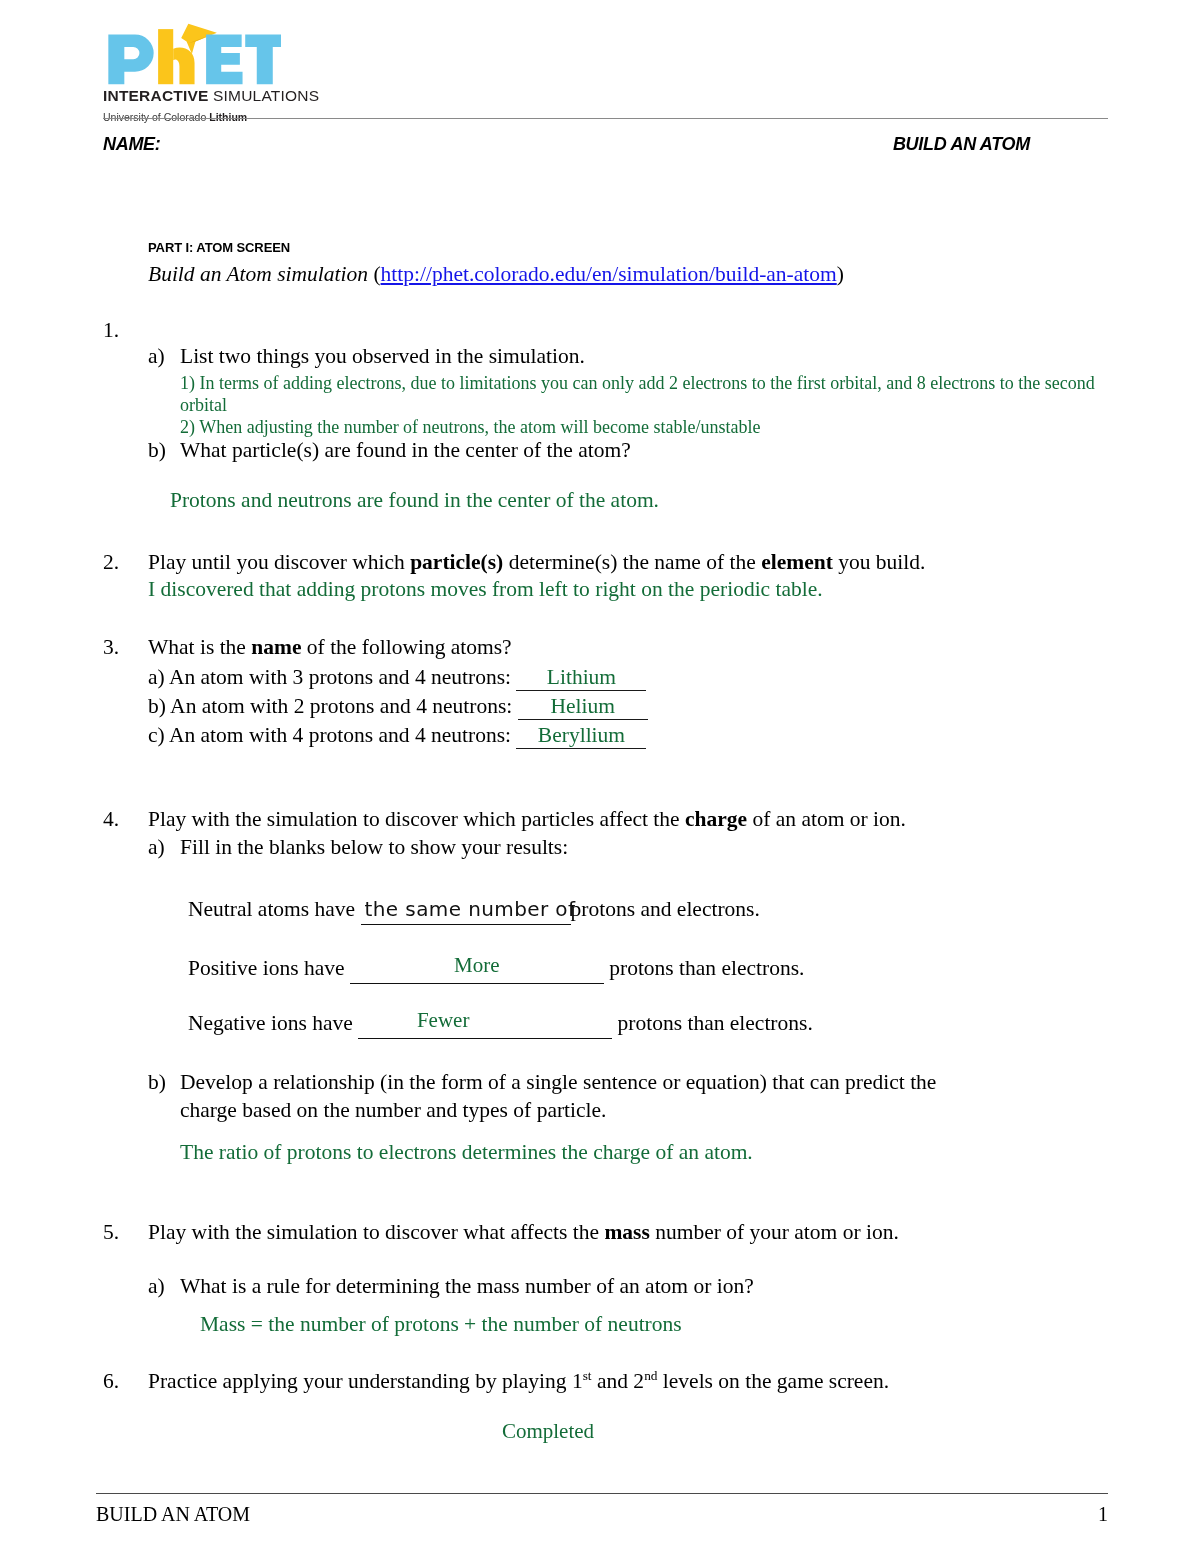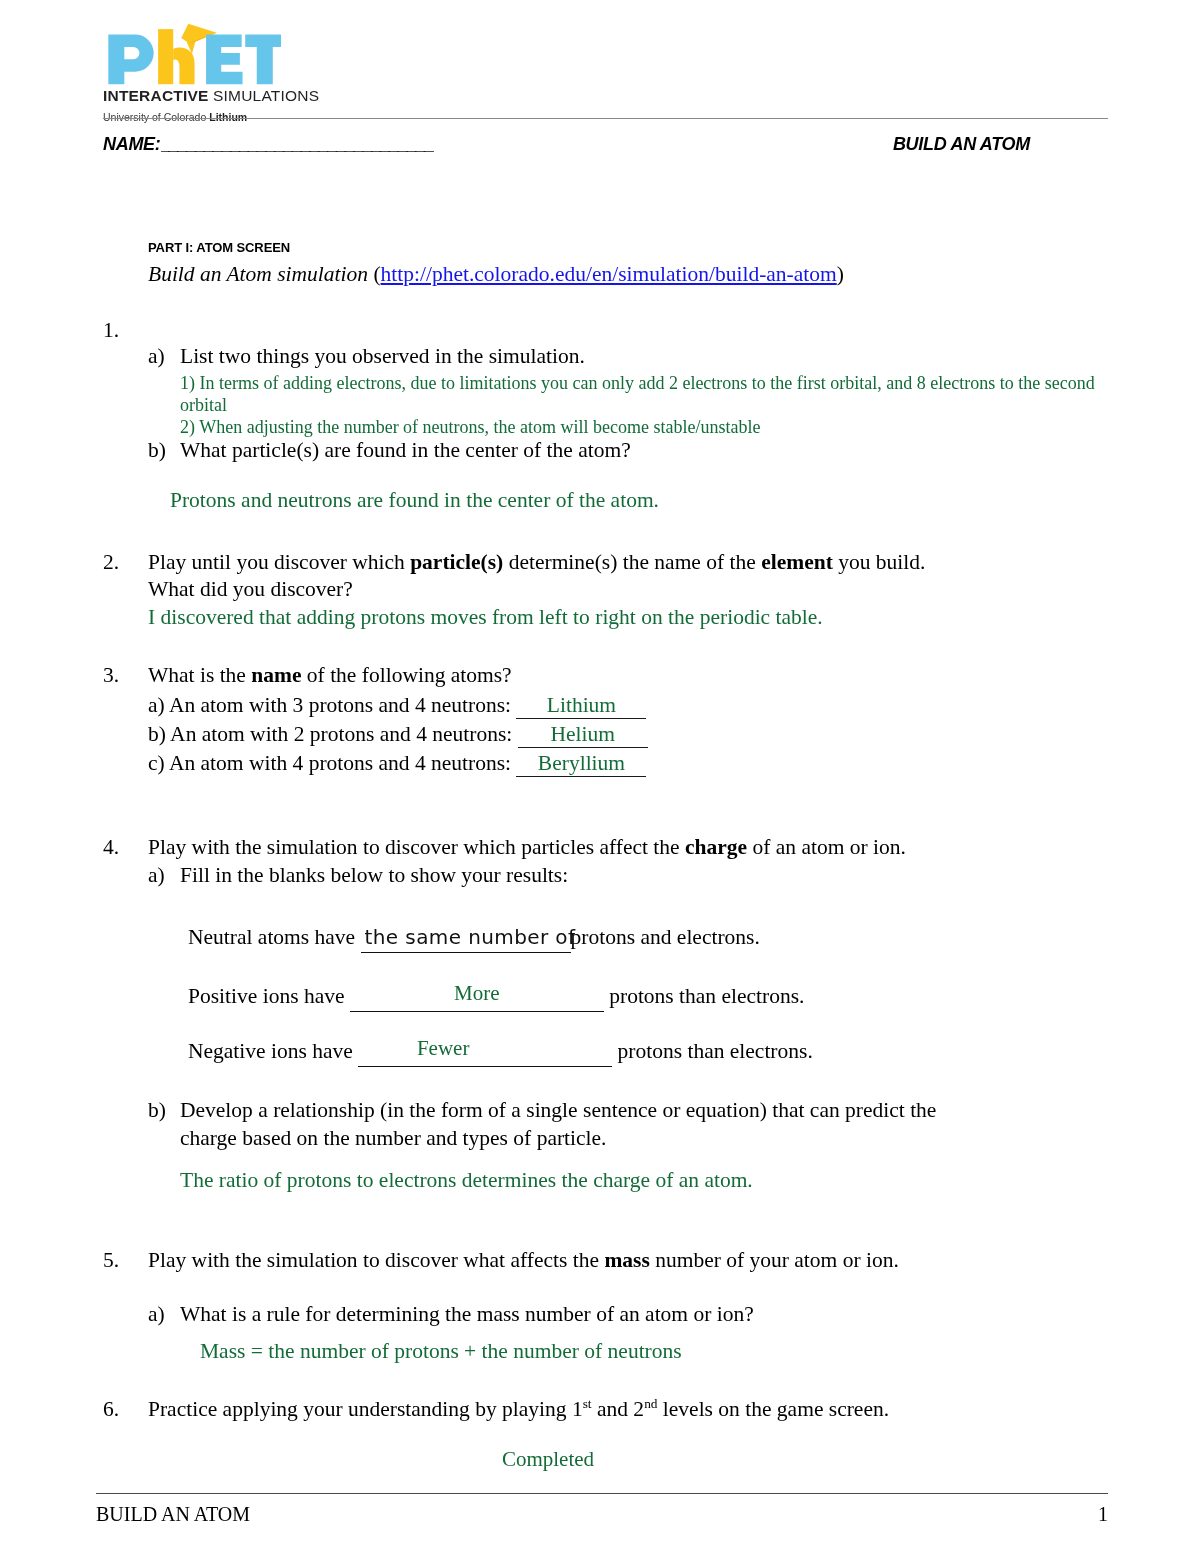--- a/index.html
+++ b/index.html
@@ -263,21 +263,20 @@
       <div class="logo-univ">
         <span>University of Colorado </span><b>Lithium</b>
       </div>
     </div>
   </div>
 
   <div class="header-rule"></div>
 
   <div class="title-row">
     <span class="name-label">NAME:</span>
-      <span class="name-blank">_______________________________</span>
     <span class="doc-title">BUILD AN ATOM</span>
   </div>
 
   <div class="content">
 
     <div class="part-head">PART I: ATOM SCREEN</div>
     <div class="sim-line">
       <span>Build an Atom simulation </span><span class="paren">(</span><a class="sim-link" href="#">http://phet.colorado.edu/en/simulation/build-an-atom</a><span class="paren">)</span>
     </div>
 
@@ -301,21 +300,20 @@
         <div class="ans ans-line" style="margin-left:22px;margin-top:22px;">Protons and neutrons are found in the center of the atom.</div>
       </div>
     </div>
 
     <div class="q" style="margin-top:34px">
       <div class="q-num">2.</div>
       <div class="q-body">
         <p>
           <span>Play until you discover which </span><b class="bb">particle(s)</b><span> determine(s) the name of the </span><b class="bb">element</b><span> you build.</span>
         </p>
-        <p>What did you discover?</p>
         <div class="ans ans-line">I discovered that adding protons moves from left to right on the periodic table.</div>
       </div>
     </div>
 
     <div class="q" style="margin-top:30px">
       <div class="q-num">3.</div>
       <div class="q-body">
         <p>
           <span>What is the </span><b class="bb">name</b><span> of the following atoms?</span>
         </p>

